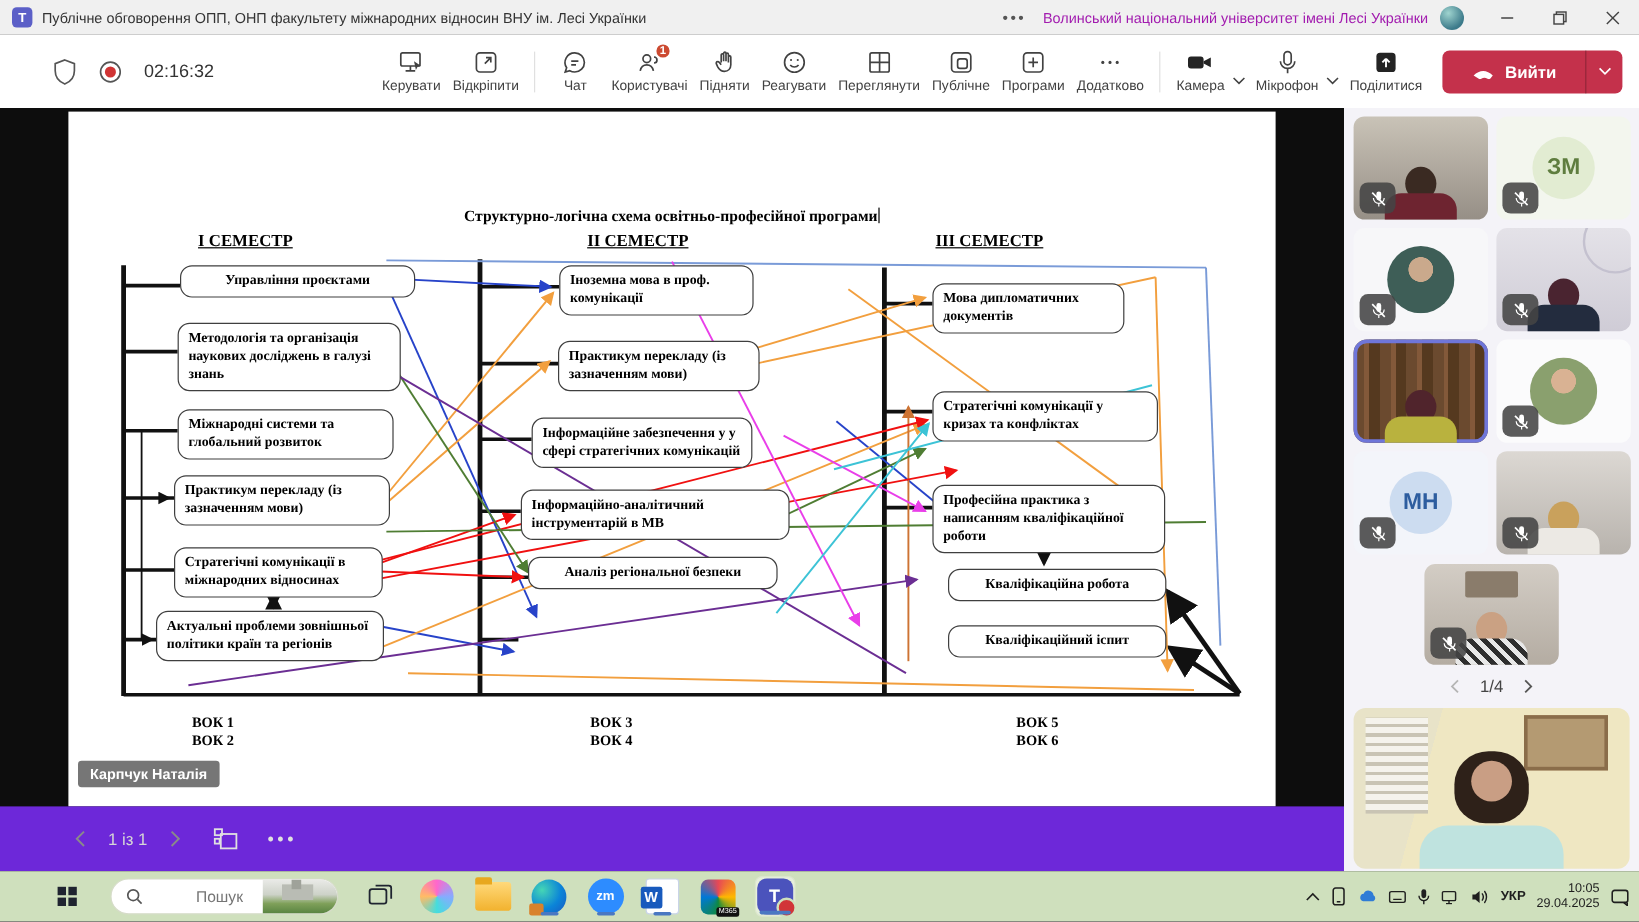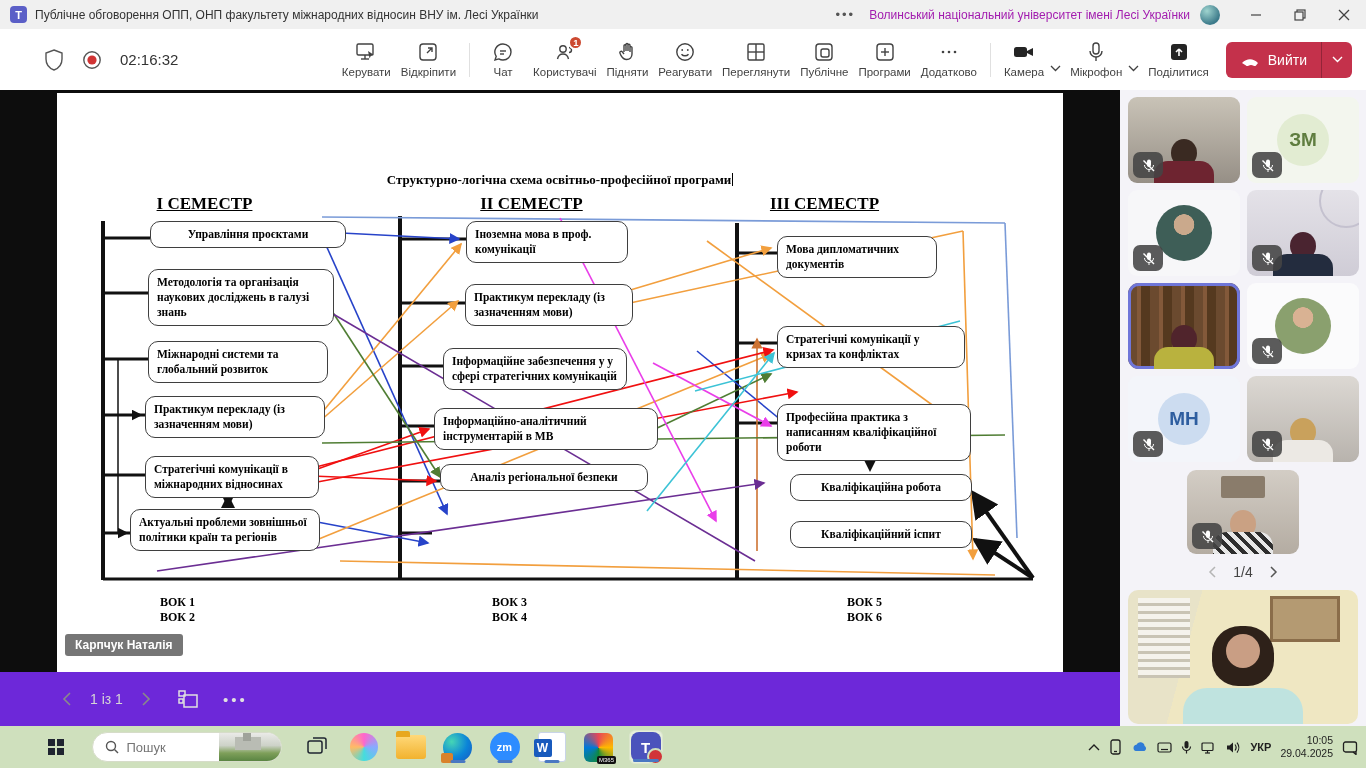--- a/index.html
+++ b/index.html
@@ -25,35 +25,35 @@
   .timer{font-size:15px;color:#333;}
   .mb-buttons{position:absolute;right:14px;display:flex;align-items:center;}
   .tbtn{display:flex;flex-direction:column;align-items:center;justify-content:center;min-width:50px;padding:4px 5px;gap:3px;
     font-size:11.5px;color:#424242;border-radius:6px;cursor:pointer;position:relative;}
   .tbtn svg{stroke:#424242;stroke-width:1.4;fill:none;}
   .badge{position:absolute;top:-2px;left:55%;background:#cc4a31;color:#fff;border-radius:50%;width:15px;height:15px;
     font-size:9.5px;display:flex;align-items:center;justify-content:center;font-weight:bold;border:2px solid #fff;}
   .vdiv{width:1px;height:34px;background:#e0e0e0;margin:0 8px;}
   .chev{margin:14px 4px 0 1px;}
   .leave{display:flex;align-items:center;background:#c4314b;color:#fff;border-radius:6px;height:36px;margin-left:12px;cursor:pointer;}
-  .leave-main{display:flex;align-items:center;gap:8px;padding:0 14px;font-size:14px;font-weight:normal;}
+  .leave-main{display:flex;align-items:center;gap:8px;padding:0 24px;font-size:14px;font-weight:bold;}
   .leave-div{width:1px;height:36px;background:rgba(0,0,0,.25);}
   .leave-chev{width:30px;display:flex;align-items:center;justify-content:center;height:36px;}
 
   
   .main{display:flex;height:636px;}
   .stage{width:1120px;height:636px;background:#0d0d0d;position:relative;}
   .doc{position:absolute;left:57px;top:3px;width:1006px;height:579px;background:#fff;
        font-family:"Liberation Serif", serif;color:#000;}
 
   .doc-title{position:absolute;left:283px;top:52px;width:440px;text-align:center;font-size:13.5px;font-weight:bold;
     text-decoration:underline;letter-spacing:.4px;}
   .doc-sub{position:absolute;left:150px;top:79px;width:706px;text-align:center;font-size:13px;font-weight:bold;}
   .caret{display:inline-block;width:1px;height:13px;background:#000;vertical-align:-2px;margin-left:1px;}
-  .colhdr{position:absolute;font-size:17px;font-weight:bold;text-decoration:underline;text-align:center;}
+  .colhdr{position:absolute;font-size:14px;font-weight:bold;text-decoration:underline;text-align:center;}
   .h0{left:85px;top:101px;width:125px;}
   .h1{left:412px;top:101px;width:125px;}
   .h2{left:700px;top:101px;width:135px;}
 
   .bx{position:absolute;border:1.6px solid #3f3f3f;border-radius:10px;background:#fff;z-index:2;
       font-size:11.5px;font-weight:bold;line-height:1.3;padding:5px 8px;}
   .ctr{text-align:center;}
   .c0b0{left:93px;top:128px;width:196px;}
   .c0b1{left:91px;top:176px;width:186px;}
   .c0b2{left:91px;top:248px;width:180px;}
@@ -105,21 +105,21 @@
   .pagin svg{display:block;}
   .selftile{position:relative;width:230px;height:134px;border-radius:10px;overflow:hidden;margin:10px auto 0;}
 
   
   .taskbar{height:42px;background:#cfe0bd;display:flex;align-items:center;position:relative;}
   .startbtn{display:grid;grid-template-columns:7px 7px;gap:1.5px;margin-left:48px;cursor:pointer;}
   .startbtn span{width:7px;height:7px;background:#1f2430;}
   .searchpill{display:flex;align-items:center;width:190px;height:30px;background:#fff;border:1px solid #d6dcc9;
     border-radius:15px;margin-left:28px;overflow:hidden;cursor:pointer;}
   .searchpill svg{margin:0 8px 0 12px;flex:none;}
-  .searchpill input{border:none;outline:none;font-size:13px;color:#444;width:76px;background:transparent;font-family:inherit;}
+  .searchpill input{border:none;outline:none;font-size:13px;color:#444;width:76px;background:transparent;font-family:inherit;text-align:right;}
   .castle{width:62px;height:30px;margin-left:auto;background:
     linear-gradient(180deg,#ececea 0%,#cdd2c8 45%,#7fa05a 70%,#55813f 100%);position:relative;flex:none;}
   .castle:before{content:"";position:absolute;left:16px;top:5px;width:26px;height:13px;background:#b9bcb4;}
   .castle:after{content:"";position:absolute;left:24px;top:1px;width:8px;height:8px;background:#9fa29a;}
   .tb-apps{display:flex;align-items:center;gap:13px;margin-left:18px;}
   .appico{width:34px;height:34px;border-radius:6px;display:flex;align-items:center;justify-content:center;position:relative;cursor:pointer;}
   .appico .runline{position:absolute;bottom:1px;left:50%;transform:translateX(-50%);width:15px;height:3px;border-radius:2px;background:#4a78c2;}
   .appico.activeapp{background:#e6efdb;border:1px solid #dbe6cd;}
   .appico.activeapp .runline{width:26px;}
   .tray{position:absolute;right:8px;display:flex;align-items:center;gap:9px;}

